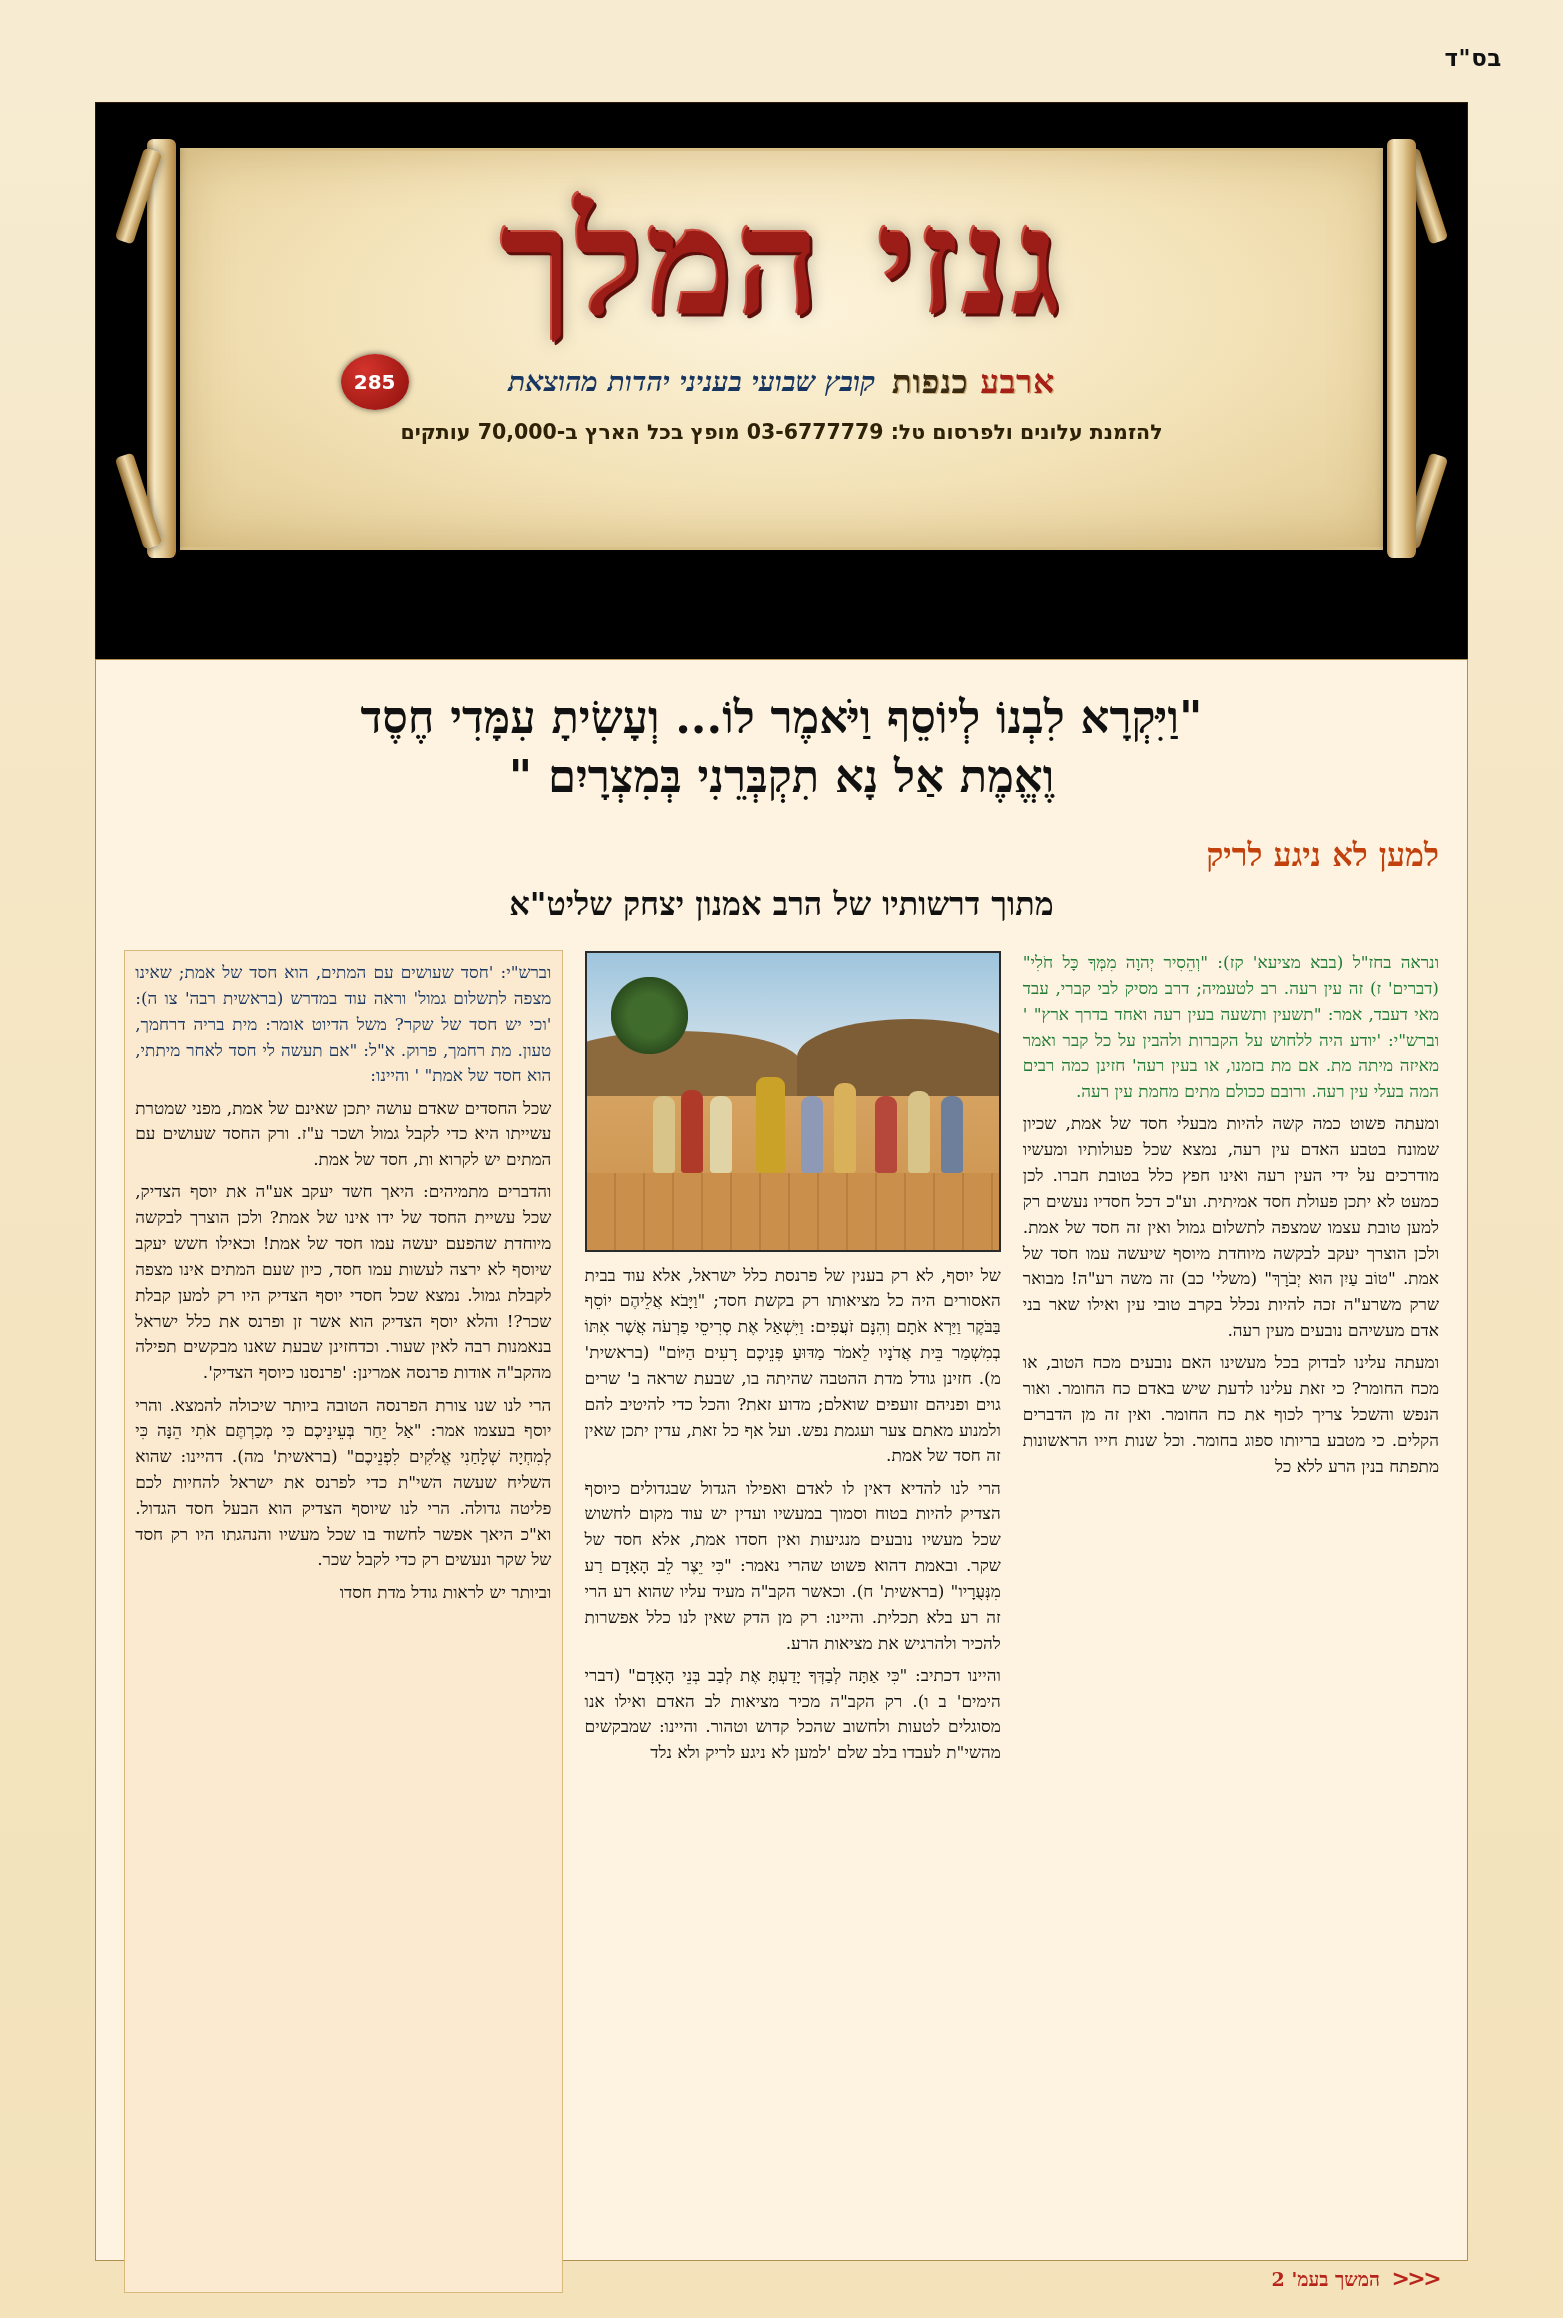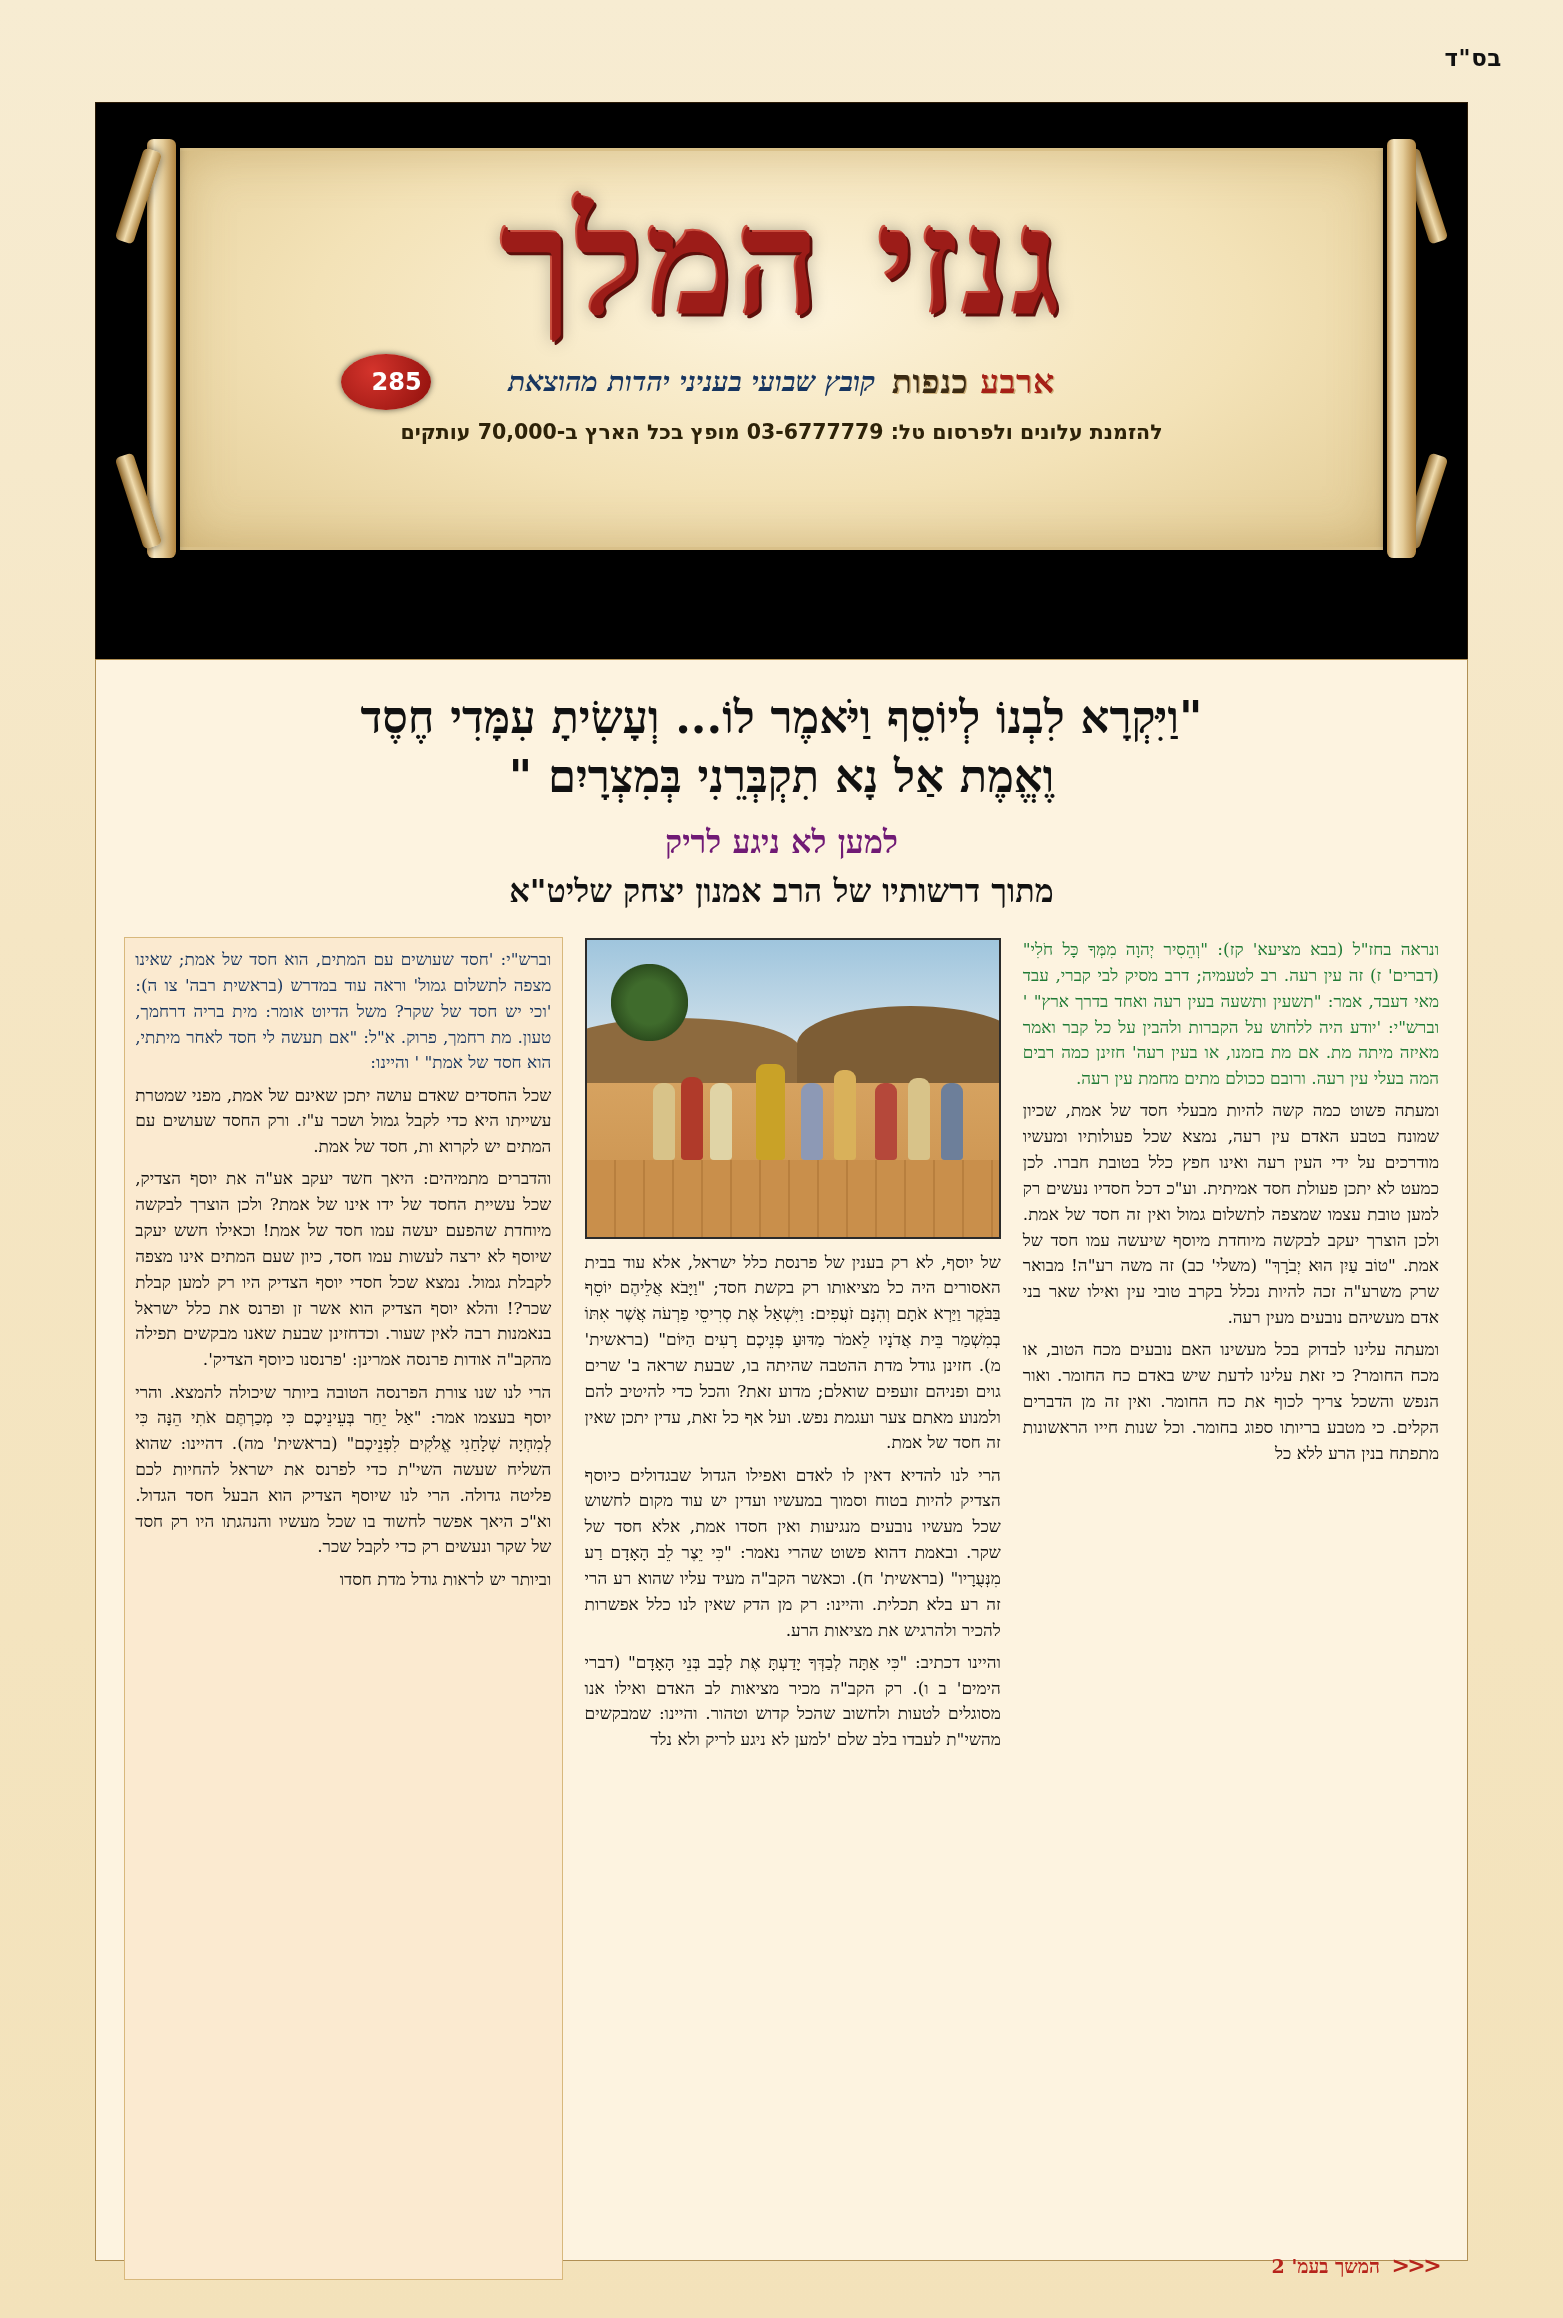--- a/index.html
+++ b/index.html
@@ -127,27 +127,26 @@
   }
   .issue-badge {
     position: absolute;
     top: 203px;
     left: 161px;
     width: 68px;
     height: 56px;
     border-radius: 50%;
     background: radial-gradient(circle at 35% 30%, #d4342c, #8d0f0b);
     color: #fff;
-    font-size: 24px;
+    font-size: 20px;
     font-weight: bold;
     display: flex;
     align-items: center;
     justify-content: center;
     box-shadow: 0 0 6.4px rgba(0,0,0,0.6);
-    padding-left: 22px;
   }
   .mast-contact {
     position: absolute;
     top: 269px;
     left: 0; right: 0;
     text-align: center;
     font-size: 20.5px;
     color: #2d2208;
     font-weight: bold;
   }
@@ -167,26 +166,25 @@
   .headline {
     text-align: center;
     font-family: "DejaVu Serif", serif;
     font-weight: bold;
     font-size: 45px;
     line-height: 1.32;
     color: #111;
     margin: 3.8px 0 0 0;
   }
   .subhead {
-    text-align: center;
     font-family: "DejaVu Serif", serif;
     font-weight: bold;
     font-size: 32px;
-    color: #701a75;
-    margin-top: 16px;
+    color: #c2410c;
+    margin-top: 29px;
   }
   .byline {
     text-align: center;
     font-family: "DejaVu Serif", serif;
     font-weight: bold;
     font-size: 32px;
     color: #111;
     margin-top: 11.5px;
     margin-bottom: 27px;
   }

